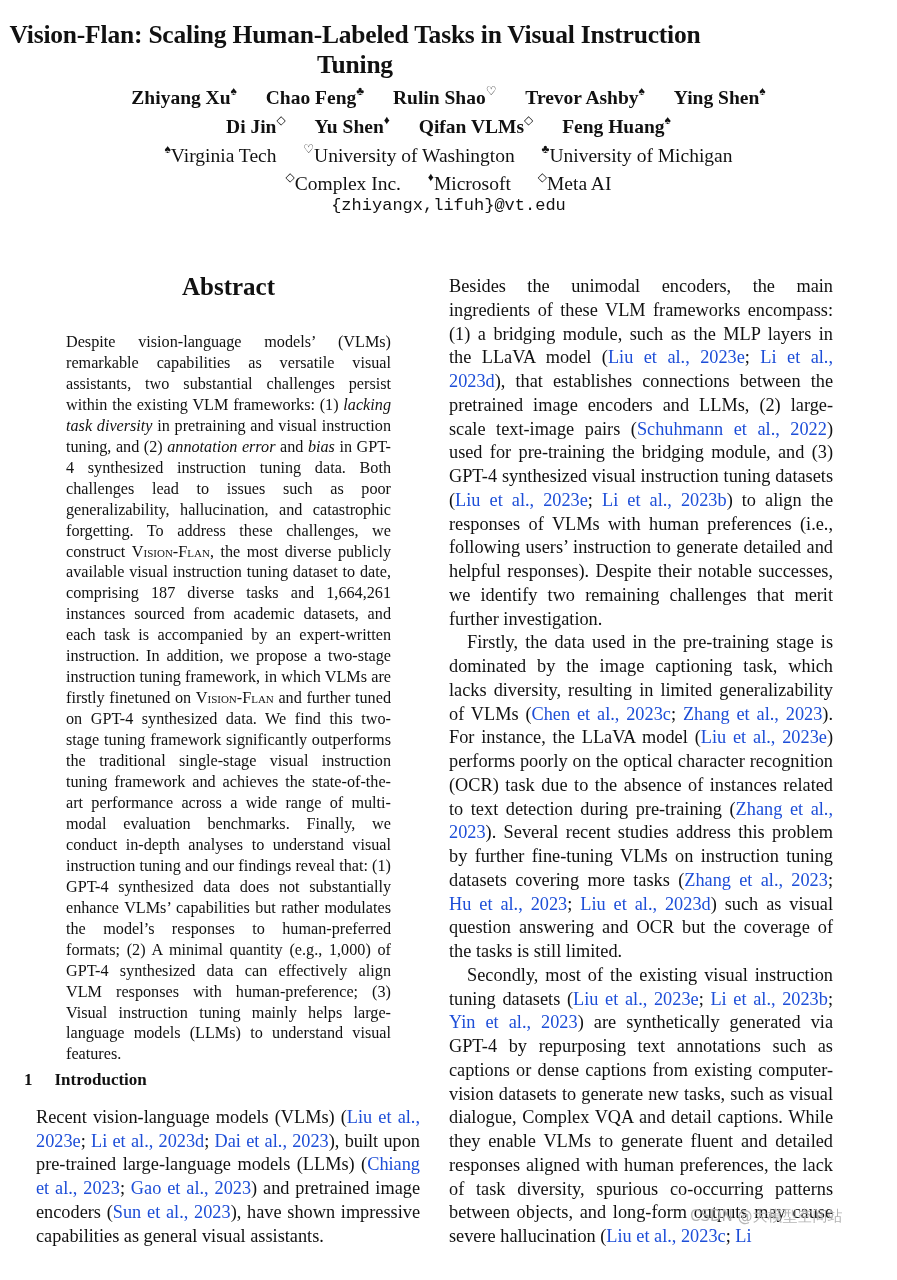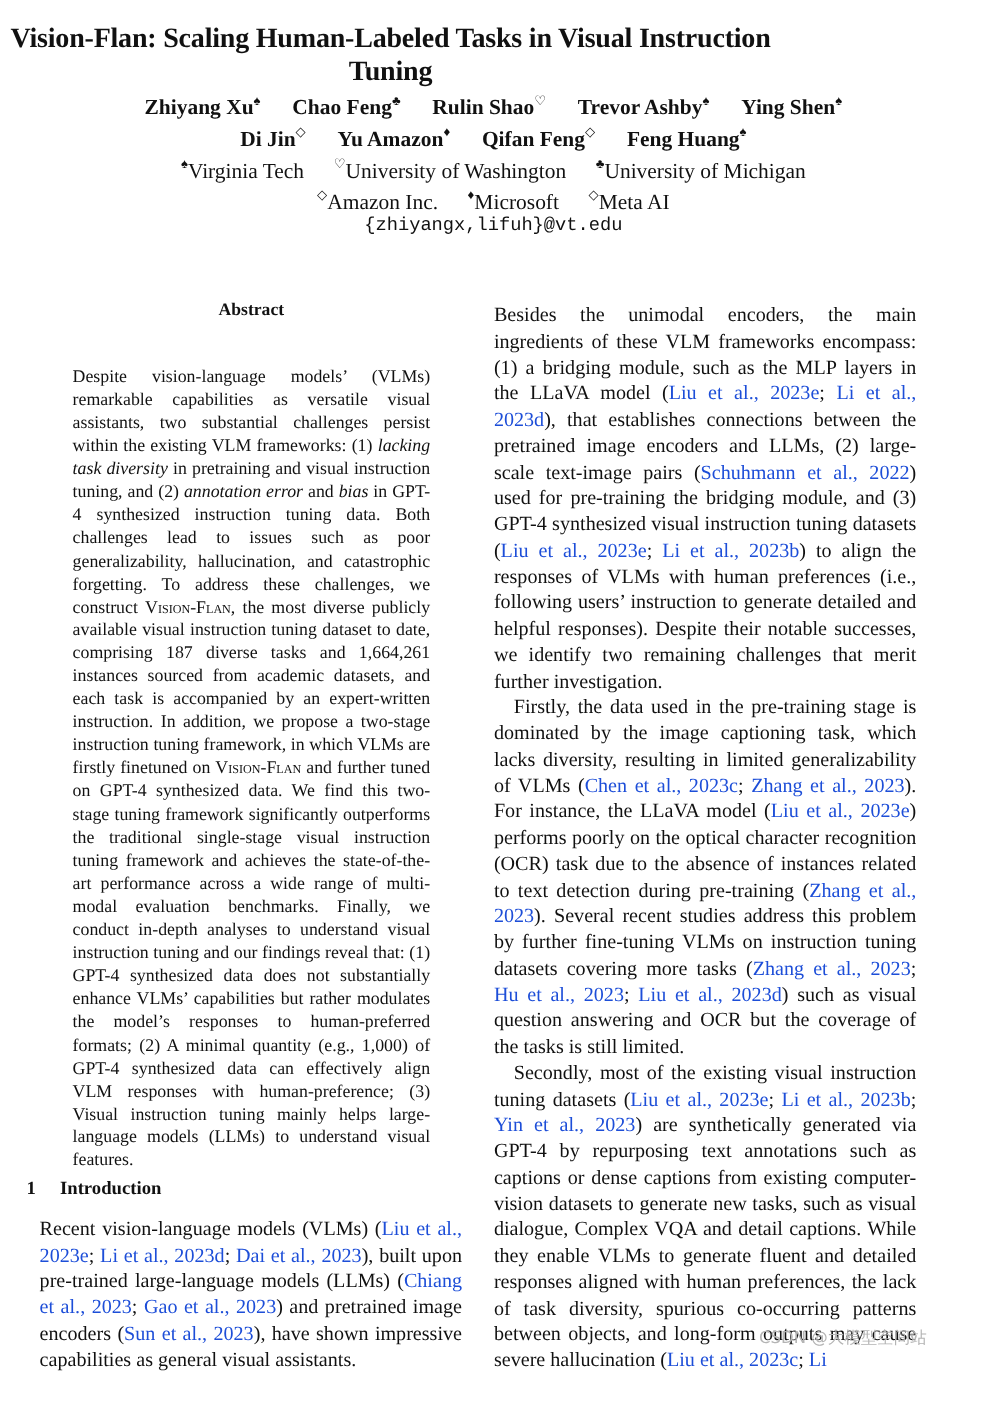--- a/index.html
+++ b/index.html
@@ -5,21 +5,21 @@
     html, body { margin: 0; padding: 0; background: #ffffff; }
     body { width: 897px; height: 1280px; position: relative; overflow: hidden; color: #111; font-family: "Liberation Serif", "DejaVu Serif", serif; }
     .title { position: absolute; top: 20px; left: 0; width: 710px; text-align: center; font-weight: bold; font-size: 25.5px; letter-spacing: -0.2px; }
     .authors { position: absolute; left: 0; width: 897px; text-align: center; font-weight: bold; font-size: 19.5px; }
     .authors span.author { margin: 0 12px; }
     .affils { position: absolute; left: 0; width: 897px; text-align: center; font-size: 19.5px; }
     .affils span.affil { margin: 0 11px; }
     sup.mk { font-size: 12px; vertical-align: 9px; font-weight: normal; }
     .email { position: absolute; top: 196px; left: 0; width: 897px; text-align: center; font-family: "Liberation Mono", "DejaVu Sans Mono", monospace; font-size: 17px; }
     .col { position: absolute; text-align: justify; }
-    .abstract-head { position: absolute; top: 273px; left: 66px; width: 325px; text-align: center; font-weight: bold; font-size: 16px; }
+    .abstract-head { position: absolute; top: 273px; left: 66px; width: 325px; text-align: center; font-weight: bold; font-size: 25px; }
     .abstract { top: 316px; left: 66px; width: 325px; font-size: 16.2px; line-height: 20.95px; margin-top: 16px; }
     .sec-head { position: absolute; top: 1070px; left: 24px; font-weight: bold; font-size: 17px; }
     .sec-head .num { margin-right: 22px; }
     .intro { top: 1106px; left: 36px; width: 384px; font-size: 18.3px; line-height: 23.7px; }
     .right { top: 275px; left: 449px; width: 384px; font-size: 18.3px; line-height: 23.75px; }
     .right p { margin: 0; }
     .right p.indent { text-indent: 18px; }
     .cite { color: #1d4ed8; }
     .sc { font-variant: small-caps; }
     em { font-style: italic; }
@@ -33,32 +33,32 @@
 <div class="authors" style="top:84px;">
   <span class="author"><span>Zhiyang Xu</span><sup class="mk">♠</sup></span>
   <span class="author"><span>Chao Feng</span><sup class="mk">♣</sup></span>
   <span class="author"><span>Rulin Shao</span><sup class="mk">♡</sup></span>
   <span class="author"><span>Trevor Ashby</span><sup class="mk">♠</sup></span>
   <span class="author"><span>Ying Shen</span><sup class="mk">♠</sup></span>
 </div>
 
 <div class="authors" style="top:113px;">
   <span class="author"><span>Di Jin</span><sup class="mk">◇</sup></span>
-  <span class="author"><span>Yu Amazon</span><sup class="mk">♦</sup></span>
-  <span class="author"><span>Qifan Feng</span><sup class="mk">◇</sup></span>
+  <span class="author"><span>Yu Shen</span><sup class="mk">♦</sup></span>
+  <span class="author"><span>Qifan VLMs</span><sup class="mk">◇</sup></span>
   <span class="author"><span>Feng Huang</span><sup class="mk">♠</sup></span>
 </div>
 
 <div class="affils" style="top:142px;">
   <span class="affil"><sup class="mk">♠</sup><span>Virginia Tech</span></span>
   <span class="affil"><sup class="mk">♡</sup><span>University of Washington</span></span>
   <span class="affil"><sup class="mk">♣</sup><span>University of Michigan</span></span>
 </div>
 <div class="affils" style="top:170px;">
-  <span class="affil"><sup class="mk">◇</sup><span>Amazon Inc.</span></span>
+  <span class="affil"><sup class="mk">◇</sup><span>Complex Inc.</span></span>
   <span class="affil"><sup class="mk">♦</sup><span>Microsoft</span></span>
   <span class="affil"><sup class="mk">◇</sup><span>Meta AI</span></span>
 </div>
 
 <div class="email">{zhiyangx,lifuh}@vt.edu</div>
 
 <div class="abstract-head">Abstract</div>
 <div class="col abstract"><span>Despite vision-language models’ (VLMs) remarkable capabilities as versatile visual assistants, two substantial challenges persist within the existing VLM frameworks: (1) </span><em>lacking task diversity</em><span> in pretraining and visual instruction tuning, and (2) </span><em>annotation error</em><span> and </span><em>bias</em><span> in GPT-4 synthesized instruction tuning data. Both challenges lead to issues such as poor generalizability, hallucination, and catastrophic forgetting.  To address these challenges, we construct </span><span class="sc">Vision-Flan</span><span>, the most diverse publicly available visual instruction tuning dataset to date, comprising 187 diverse tasks and 1,664,261 instances sourced from academic datasets, and each task is accompanied by an expert-written instruction. In addition, we propose a two-stage instruction tuning framework, in which VLMs are firstly finetuned on </span><span class="sc">Vision-Flan</span><span> and further tuned on GPT-4 synthesized data.  We find this two-stage tuning framework significantly outperforms the traditional single-stage visual instruction tuning framework and achieves the state-of-the-art performance across a wide range of multi-modal evaluation benchmarks.  Finally, we conduct in-depth analyses to understand visual instruction tuning and our findings reveal that: (1) GPT-4 synthesized data does not substantially enhance VLMs’ capabilities but rather modulates the model’s responses to human-preferred formats; (2) A minimal quantity (e.g., 1,000) of GPT-4 synthesized data can effectively align VLM responses with human-preference; (3) Visual instruction tuning mainly helps large-language models (LLMs) to understand visual features.</span></div>
 
 <div class="sec-head"><span class="num">1</span><span>Introduction</span></div>

